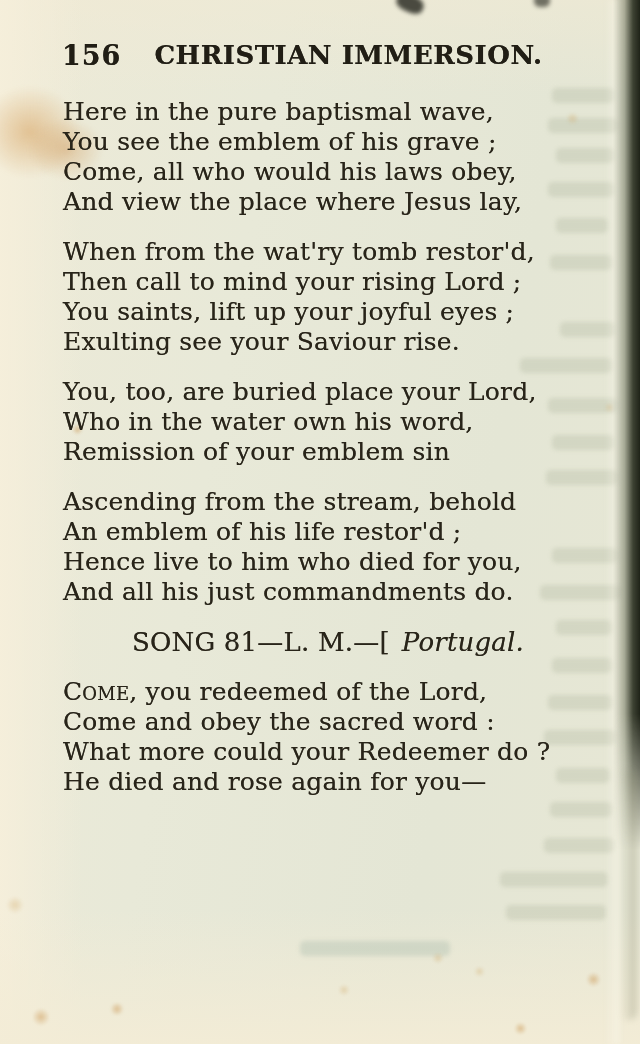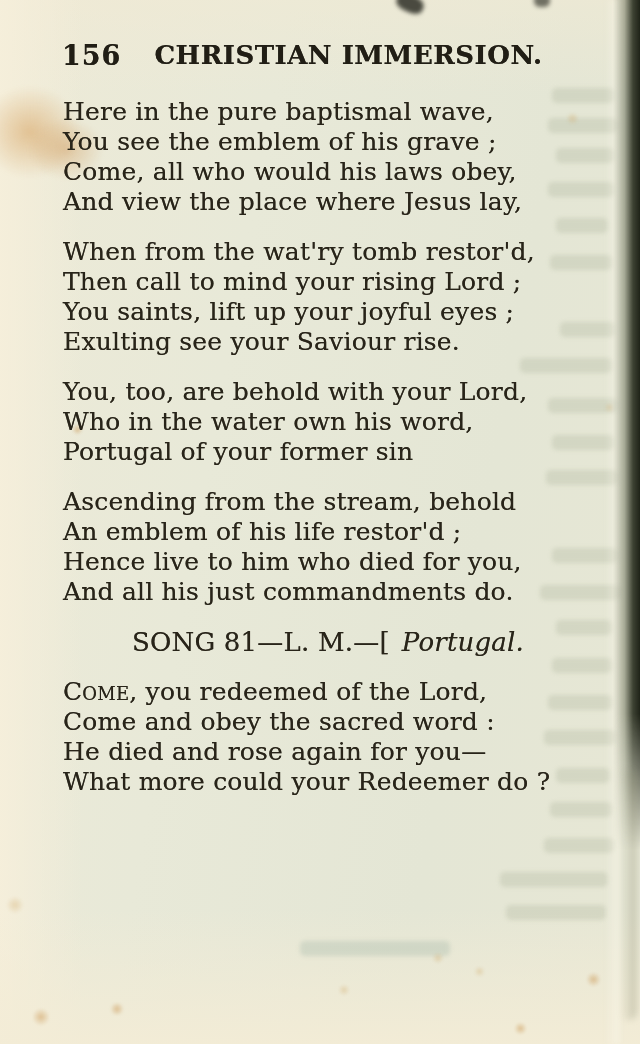--- a/index.html
+++ b/index.html
@@ -159,40 +159,40 @@
     </div>
 
     <div class="stanza">
       <div class="line">When from the wat'ry tomb restor'd,</div>
       <div class="line">Then call to mind your rising Lord ;</div>
       <div class="line">You saints, lift up your joyful eyes ;</div>
       <div class="line">Exulting see your Saviour rise.</div>
     </div>
 
     <div class="stanza">
-      <div class="line">You, too, are behold with your Lord,</div>
+      <div class="line">You, too, are buried place your Lord,</div>
       <div class="line">Who in the water own his word,</div>
-      <div class="line">Portugal of your former sin</div>
+      <div class="line">Remission of your emblem sin</div>
     </div>
 
     <div class="stanza">
       <div class="line">Ascending from the stream, behold</div>
       <div class="line">An emblem of his life restor'd ;</div>
       <div class="line">Hence live to him who died for you,</div>
       <div class="line">And all his just commandments do.</div>
     </div>
 
     <div class="line song-heading">
       <span>SONG 81—L. M.—[</span><span class="tune">Portugal.</span>
     </div>
 
     <div class="stanza">
       <div class="line">
         <span class="sc">Come</span><span>, you redeemed of the Lord,</span>
       </div>
       <div class="line">Come and obey the sacred word :</div>
+      <div class="line">What more could your Redeemer do ?</div>
       <div class="line">He died and rose again for you—</div>
-      <div class="line">What more could your Redeemer do ?</div>
     </div>
 
 
   </div>
 </div>
 
 </body></html>

